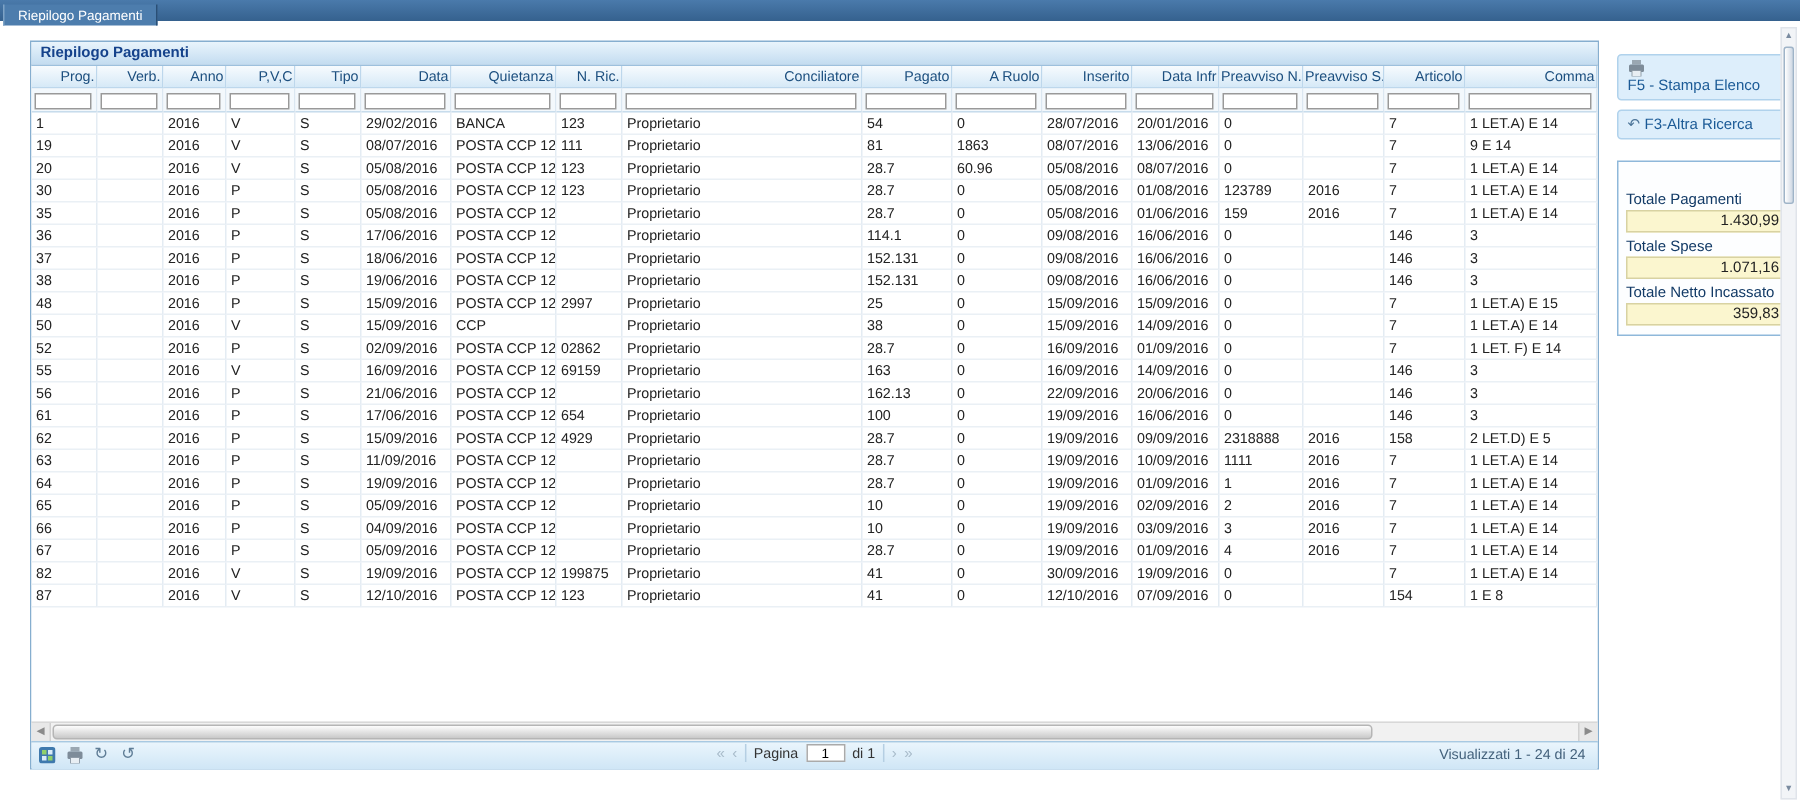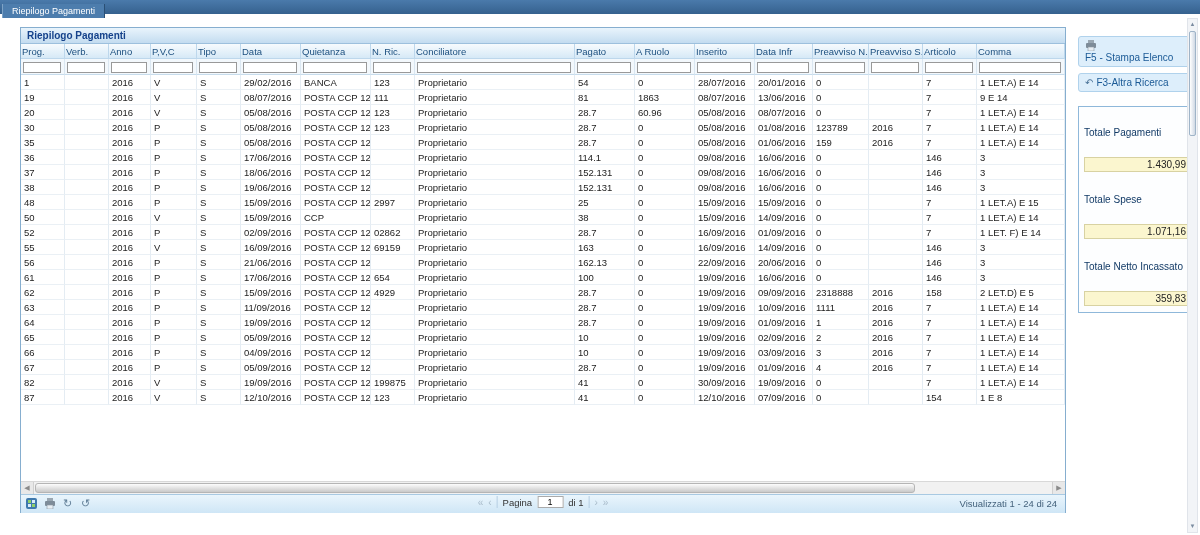--- a/index.html
+++ b/index.html
@@ -23,21 +23,21 @@
   .panel-title { height:16px; line-height:16px; padding-left:6px;
     background:linear-gradient(#e9f4fc,#c3dcf0); border-bottom:1px solid #9dc0dd;
     color:#15428b; font-weight:bold; font-size:10px; }
 
   .grid-area { height:437px; overflow:hidden; background:#fff; }
   table.grid { border-collapse:separate; border-spacing:0; table-layout:fixed;
     width:1044px; font-size:9.5px; }
   table.grid th { background:linear-gradient(#f7fbfe,#d6e9f7);
     border-right:1px solid #bdd7ec; border-bottom:1px solid #bdd7ec;
     height:15px; font-weight:normal; color:#1c4f7f; font-size:9.5px;
-    text-align:left; overflow:hidden; white-space:nowrap; padding:0 1px; cursor:pointer; }
+    text-align:right; overflow:hidden; white-space:nowrap; padding:0 1px; cursor:pointer; }
   tr.filter-row td { background:#f3f8fc; border-right:1px solid #dbe7f1;
     border-bottom:1px solid #c7dcec; height:16px; padding:0; }
   tr.filter-row input { width:calc(100% - 5px); height:11px; font-size:9px;
     border:1px solid #999; margin:2px 2px 1px 2px; padding:0 1px;
     font-family:"Liberation Sans", sans-serif; }
   tbody.rows td { height:15px; border-right:1px solid #e4ecf3; border-bottom:1px solid #eaf0f5;
     padding:0 3px; white-space:nowrap; overflow:hidden; color:#222; font-size:9.5px; }
   tbody.rows tr { cursor:pointer; }
 
   
@@ -67,24 +67,24 @@
   .status { position:absolute; right:8px; top:3px; color:#44627c; }
 
   
   .sidebar { position:absolute; left:1078px; top:36px; width:118px;border-radius:15px; }
   .side-btn { background:#ddeefb; border:1px solid #b0d2ec; border-radius:3px;
     color:#1b5a96; font-size:10px; padding:3px 6px; margin-bottom:6px; cursor:pointer; }
   .side-btn .icon-line { display:block; height:12px; }
   .btn-inline-icon { color:#4d7599; margin-right:3px; font-size:10px; }
   .totals-panel { margin-top:14px; border:1px solid #8fb8da; background:#fdfeff;
     padding:4px 5px 6px 5px; font-size:10px; color:#123a66; }
-  .tot-label { margin-top:22px; line-height:11px; }
+  .tot-label { margin-top:4px; line-height:11px; }
   .tot-label:first-child { margin-top:16px; }
   .tot-value { background:#fbf6cf; border:1px solid #d8d2a2; text-align:right;
-    padding:1px 3px; margin-top:19px; font-size:10px; color:#222; }
+    padding:1px 3px; margin-top:1px; font-size:10px; color:#222; }
 
   
   .vscroll { position:absolute; right:2px; top:18px; bottom:2px; width:11px;
     background:#f2f4f7; border:1px solid #e0e4ea; }
   .vs-arrow { position:absolute; left:0; width:9px; height:11px; text-align:center;
     font-size:6px; line-height:11px; color:#7a8ba0; cursor:pointer; }
   .vs-up { top:0; }
   .vs-down { bottom:0; }
   .vs-thumb { position:absolute; top:12px; left:1px; right:1px; height:105px;
     background:linear-gradient(90deg,#ffffff,#cfd8e4); border:1px solid #9fb4c8;

